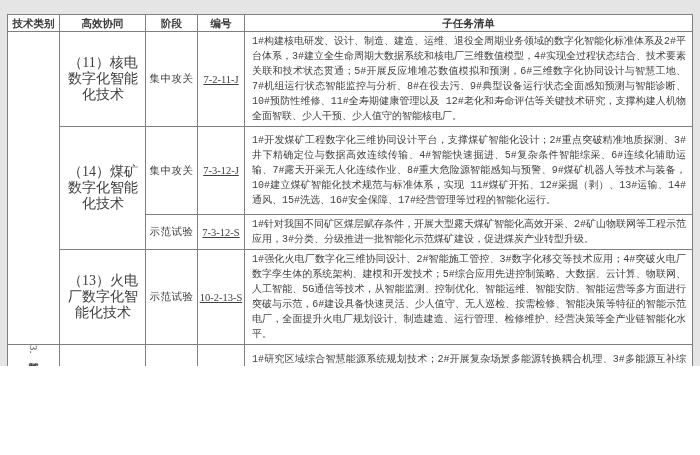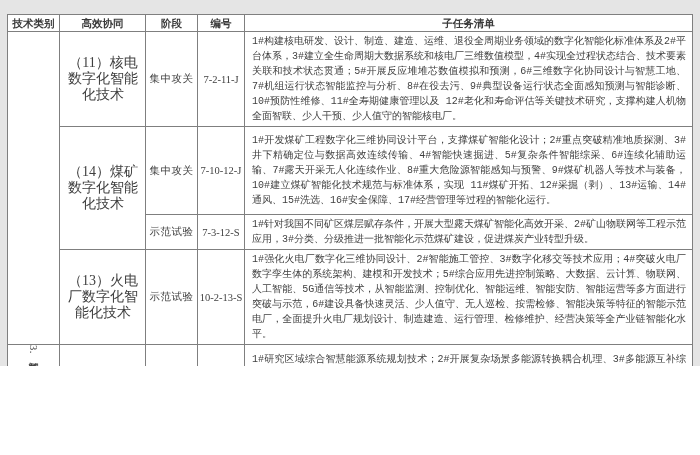--- a/index.html
+++ b/index.html
@@ -46,21 +46,21 @@
     text-align:left;
   }
   td.task{
     font-size:14px;line-height:16px;
     text-align:center;padding:2px 4px 2px 5px;
   }
   td.phase,td.code{
     font-size:10.5px;text-align:center;padding:0 1px;
     letter-spacing:0.5px;
   }
-  td.code{letter-spacing:0;}
+  td.code{letter-spacing:0;text-decoration:underline;}
   td.subs{
     font-size:10px;line-height:15px;
     text-align:justify;
     padding:2px 6px 2px 7px;
     font-family:Liberation Mono, monospace;
   }
 </style>
 </head>
 <body>
 
@@ -86,21 +86,21 @@
       <tr class="r-11">
         <td class="cat" rowspan="4"></td>
         <td class="task">（11）核电数字化智能化技术</td>
         <td class="phase">集中攻关</td>
         <td class="code">7-2-11-J</td>
         <td class="subs">1#构建核电研发、设计、制造、建造、运维、退役全周期业务领域的数字化智能化标准体系及2#平台体系，3#建立全生命周期大数据系统和核电厂三维数值模型，4#实现全过程状态结合、技术要素关联和技术状态贯通；5#开展反应堆堆芯数值模拟和预测，6#三维数字化协同设计与智慧工地、7#机组运行状态智能监控与分析、8#在役去污、9#典型设备运行状态全面感知预测与智能诊断、10#预防性维修、11#全寿期健康管理以及 12#老化和寿命评估等关键技术研究，支撑构建人机物全面智联、少人干预、少人值守的智能核电厂。</td>
       </tr>
       <tr class="r-12j">
         <td class="task" rowspan="2">（14）煤矿数字化智能化技术</td>
         <td class="phase">集中攻关</td>
-        <td class="code">7-10-12-J</td>
+        <td class="code">7-3-12-J</td>
         <td class="subs">1#开发煤矿工程数字化三维协同设计平台，支撑煤矿智能化设计；2#重点突破精准地质探测、3#井下精确定位与数据高效连续传输、4#智能快速掘进、5#复杂条件智能综采、6#连续化辅助运输、7#露天开采无人化连续作业、8#重大危险源智能感知与预警、9#煤矿机器人等技术与装备，10#建立煤矿智能化技术规范与标准体系，实现 11#煤矿开拓、12#采掘（剥）、13#运输、14#通风、15#洗选、16#安全保障、17#经营管理等过程的智能化运行。</td>
       </tr>
       <tr class="r-12s">
         <td class="phase">示范试验</td>
         <td class="code">7-3-12-S</td>
         <td class="subs">1#针对我国不同矿区煤层赋存条件，开展大型露天煤矿智能化高效开采、2#矿山物联网等工程示范应用，3#分类、分级推进一批智能化示范煤矿建设，促进煤炭产业转型升级。</td>
       </tr>
       <tr class="r-13s">
         <td class="task">（13）火电厂数字化智能化技术</td>
         <td class="phase">示范试验</td>

